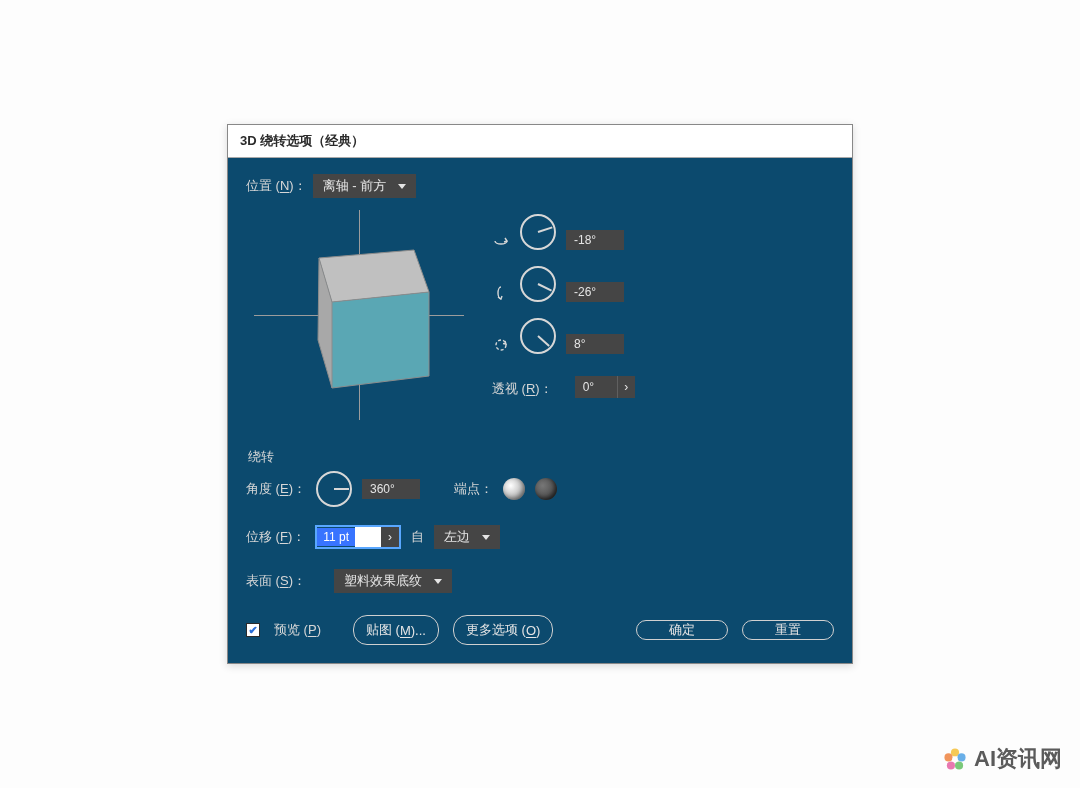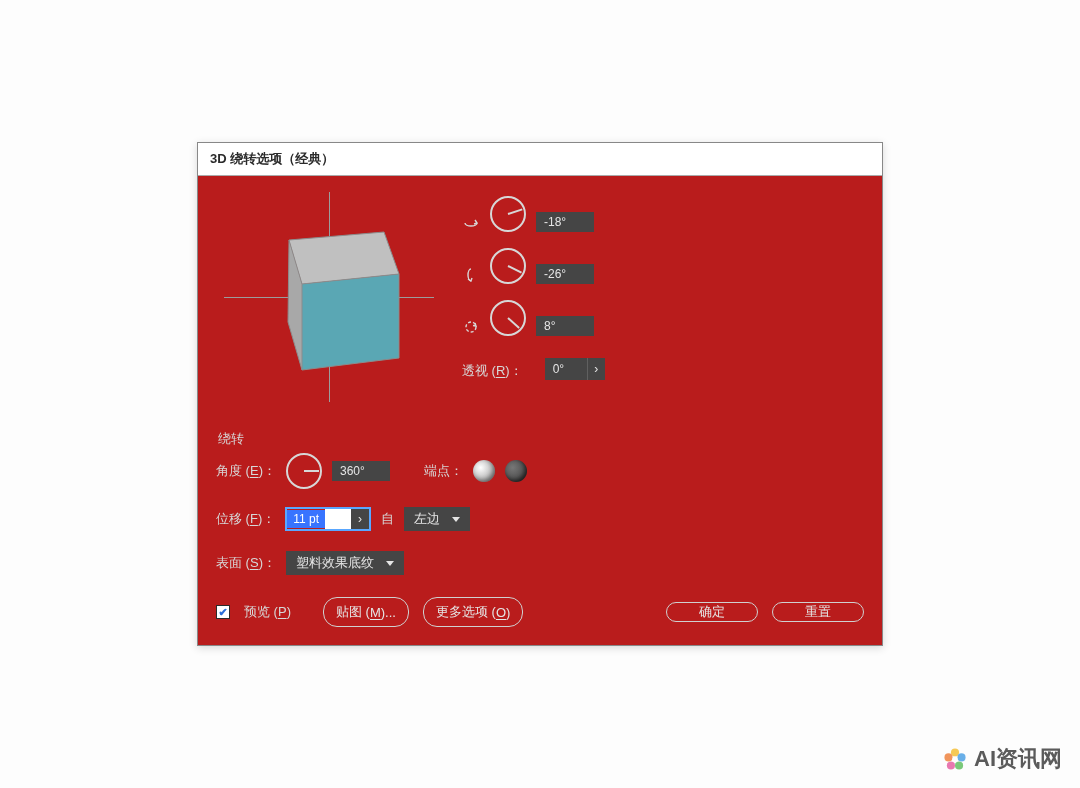--- a/index.html
+++ b/index.html
@@ -8,23 +8,23 @@
     font-family: "Microsoft YaHei", "PingFang SC", sans-serif;
     font-size: 13px;
     display: flex;
     align-items: center;
     justify-content: center;
     width: 1080px;
     height: 788px;
     position: relative;
   }
   .dialog {
-    width: 686px;
+    width: 626px;
     border: 1px solid #888;
-    background: #b91c1c;
+    background: #0c4a6e;
     box-shadow: 0 2px 8px rgba(0,0,0,.15);
   }
   .titlebar {
     background: #fff;
     color: #2b2b2b;
     padding: 7px 12px;
     font-size: 13px;
     font-weight: 600;
     border-bottom: 1px solid #aaa;
   }
@@ -118,21 +118,21 @@
   .offset-input .sel {
     background: #3874ff; color:#fff; padding: 2px 6px; font-size:12px;
   }
   .offset-input .blank { background:#fff; width:26px; height:20px; }
   .offset-input .arr {
     width: 18px; height: 20px; background:#454545;
     display:flex; align-items:center; justify-content:center; color:#e5e5e5;
     font-size: 12px;
   }
 
-  .surface-row { display:flex; align-items:center; gap:10px; margin: 20px 0 22px 0; }
+  .surface-row { display:flex; align-items:center; gap:28px; margin: 20px 0 22px 0; }
 
   .footer { display:flex; align-items:center; gap:14px; }
   .checkbox {
     width: 14px; height: 14px; border: 1px solid #2b2b2b;
     background:#fff; display:inline-flex; align-items:center; justify-content:center;
     font-size: 11px; color:#2b6ed8; font-weight:700;
   }
   .btn {
     border: 1px solid #d0d0d0; border-radius: 14px;
     padding: 0 20px; color:#e5e5e5; cursor:pointer;
@@ -152,20 +152,30 @@
   .watermark .flower { width:26px; height:26px; }
 </style>
 </head>
 <body>
 
 <div class="dialog">
   <div class="titlebar">3D 绕转选项（经典）</div>
 
   <div class="panel">
 
+    <div class="row top-row">
+      <span class="label">
+        <span>位置 (</span><span class="underline">N</span><span>)：</span>
+      </span>
+      <span style="width:6px"></span>
+      <div class="dropdown">
+        <span>离轴 - 前方</span>
+        <span class="caret"></span>
+      </div>
+    </div>
 
     <div class="orient-area">
       <div class="cube-preview">
         <div class="hline"></div>
         <div class="vline"></div>
         <svg viewBox="0 0 210 210" width="210" height="210" style="position:absolute;inset:0">
 
           <polygon points="65,48 160,40 175,82 78,92" fill="#c0c0c0"></polygon>
 
           <polygon points="65,48 78,92 78,178 64,130" fill="#a8a8a8"></polygon>

